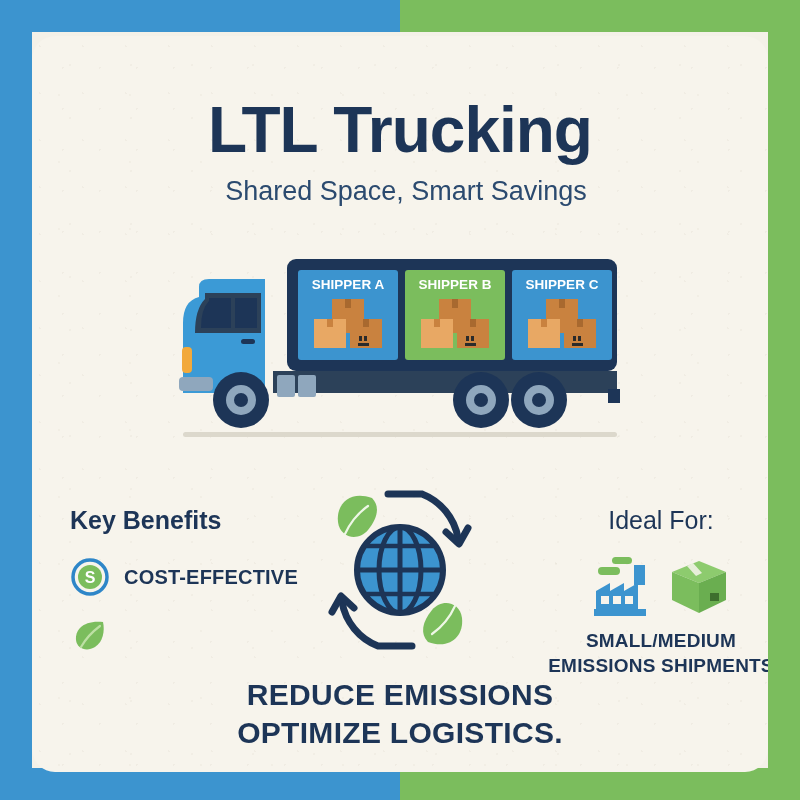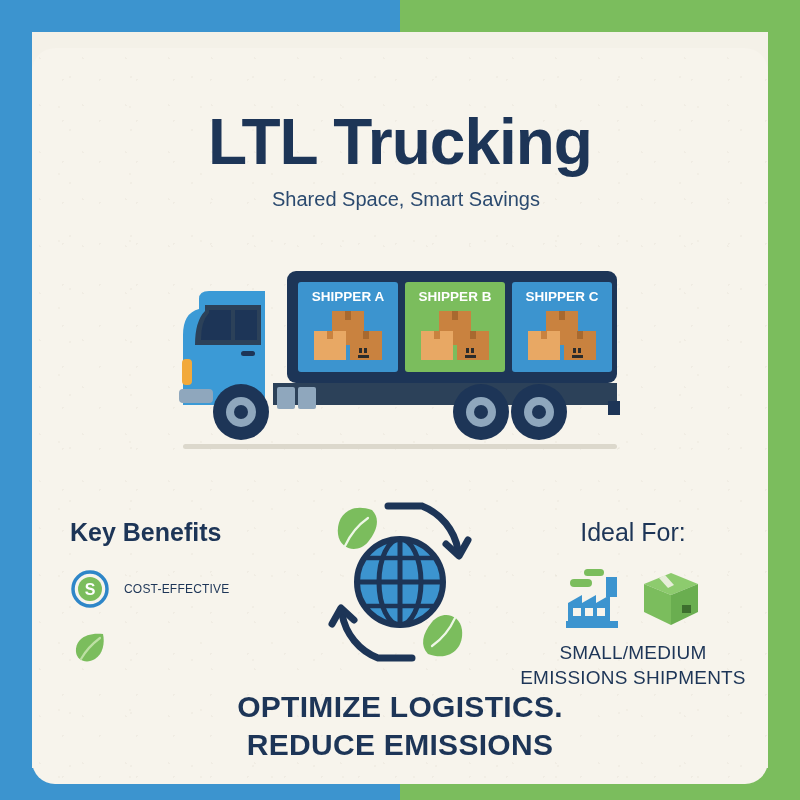--- a/index.html
+++ b/index.html
@@ -14,65 +14,65 @@
   }
   
   .band{position:absolute;display:flex;z-index:1;}
   .band-top{left:0;top:0;width:800px;height:32px;}
   .band-bottom{left:0;bottom:0;width:800px;height:32px;}
   .band-half{height:100%;}
   .band-left{position:absolute;left:0;top:0;width:32px;height:800px;z-index:1;}
   .band-right{position:absolute;right:0;top:0;width:32px;height:800px;z-index:1;}
 
   .canvas{
-    position:absolute;left:32px;top:48px;
+    position:absolute;left:32px;top:36px;
     width:736px;height:736px;
     background:
       radial-gradient(circle at 18% 22%, rgba(180,170,150,.10) 0 1px, transparent 1px),
       radial-gradient(circle at 62% 55%, rgba(180,170,150,.09) 0 1px, transparent 1px),
       radial-gradient(circle at 83% 77%, rgba(180,170,150,.10) 0 1px, transparent 1px),
       radial-gradient(circle at 38% 88%, rgba(180,170,150,.08) 0 1px, transparent 1px),
       #f7f4ec;
     background-size:43px 47px,61px 53px,37px 41px,71px 67px,100% 100%;
     z-index:2;
     overflow:hidden;
     border-radius:23px;
   }
 
   
   .header{position:absolute;left:0;top:62px;width:736px;text-align:center;}
   .title{
     font-size:64px;font-weight:bold;color:#1d3557;
     letter-spacing:-1px;line-height:1;margin:0;
   }
   .subtitle{
-    font-size:20px;color:#2b4a6f;margin:14px 0 0 12px;font-weight:400;
+    font-size:27px;color:#2b4a6f;margin:14px 0 0 12px;font-weight:400;
   }
 
   
   .truck-wrap{position:absolute;left:0;top:215px;width:736px;height:210px;text-align:center;}
   .truck-svg{display:block;margin:0 auto;}
 
   
-  .mid{position:absolute;left:0;top:430px;width:736px;height:220px;}
+  .mid{position:absolute;left:0;top:430px;width:736px;height:220px;padding-left:28px;}
 
   .benefits{position:absolute;left:38px;top:40px;width:230px;}
   .sec-head{
     font-size:25px;font-weight:bold;color:#1d3557;margin:0 0 22px 0;
   }
   .benefit-row{display:flex;align-items:center;margin-bottom:18px;}
   .benefit-ico{width:40px;height:40px;flex:0 0 40px;margin-right:14px;display:flex;align-items:center;justify-content:center;}
-  .benefit-label{font-size:12px;font-weight:normal;color:#1d3557;letter-spacing:.2px;}
+  .benefit-label{font-size:20px;font-weight:bold;color:#1d3557;letter-spacing:.2px;}
 
   .globe-wrap{position:absolute;left:278px;top:14px;width:180px;height:180px;}
 
   .ideal{position:absolute;right:10px;top:40px;width:250px;text-align:center;}
   .ideal-head{font-size:25px;font-weight:normal;color:#1d3557;margin:0 0 10px 0;}
   .ideal-icons{display:flex;align-items:flex-end;justify-content:center;gap:6px;height:76px;}
-  .ideal-text{font-size:19px;font-weight:normal;color:#1d3557;line-height:1.3;margin-top:8px;letter-spacing:.2px;}
+  .ideal-text{font-size:19px;font-weight:bold;color:#1d3557;line-height:1.3;margin-top:8px;letter-spacing:.2px;}
 
   
   .footer{position:absolute;left:0;top:640px;width:736px;text-align:center;}
   .footer-line{font-size:30px;font-weight:bold;color:#1d3557;line-height:1.28;letter-spacing:.3px;}
 
   
 </style>
 </head>
 <body>
 
@@ -255,18 +255,18 @@
           </svg>
         </div>
         <div class="ideal-text">
           <div>SMALL/MEDIUM</div>
           <div>EMISSIONS SHIPMENTS</div>
         </div>
       </div>
     </div>
 
     <div class="footer">
+      <div class="footer-line">REDUCE EMISSIONS</div>
       <div class="footer-line">OPTIMIZE LOGISTICS.</div>
-      <div class="footer-line">REDUCE EMISSIONS</div>
     </div>
 
   </div>
 </div>
 
 </body></html>

